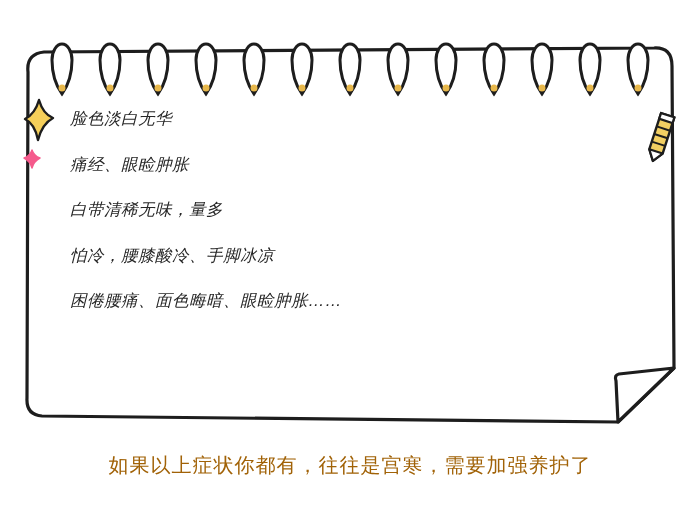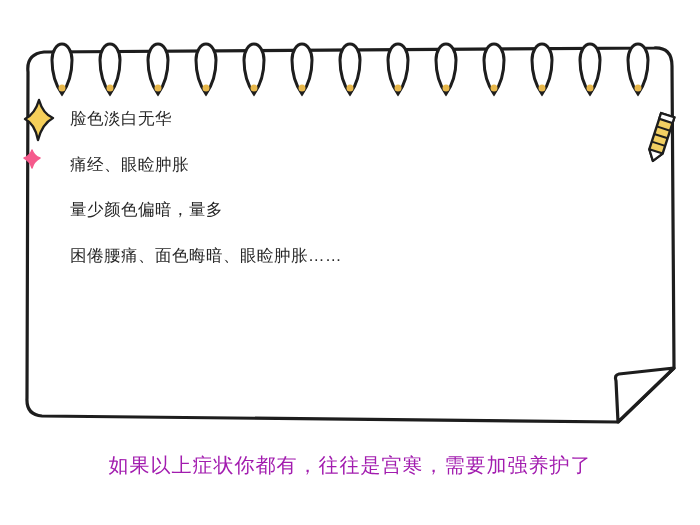--- a/index.html
+++ b/index.html
@@ -40,34 +40,35 @@
     top: 72px;
     width: 560px;
   }
   .note-line {
     font-size: 16.5px;
     color: #262626;
     letter-spacing: 0.5px;
     line-height: 1;
     margin-bottom: 29px;
     white-space: nowrap;
+    font-style: italic;
   }
   .note-line:last-child {
     margin-bottom: 4px;
   }
 
   
   #caption {
     position: absolute;
     left: 0;
     top: 452px;
     width: 700px;
     text-align: center;
     font-size: 20px;
-    color: #a21caf;
+    color: #a16207;
     letter-spacing: 1px;
     white-space: nowrap;
   }
 
   
   .deco {
     position: absolute;
   }
   #spark-yellow {
     left: 22px;
@@ -146,21 +147,22 @@
         <g transform="translate(610,0)">
             <path d="M0,22 a10,16 0 1 1 20,0 q0,20 -10,34 q-10,-14 -10,-34 z" fill="#ffffff"></path>
             <circle cx="10" cy="50" r="3.5" fill="#e8b84b" stroke="none"></circle>
           </g>
       </g>
     </svg>
 
     <div id="lines">
       <div class="note-line">脸色淡白无华</div>
       <div class="note-line">痛经、眼睑肿胀</div>
-      <div class="note-line">量少颜色偏暗，量多</div>
+      <div class="note-line">白带清稀无味，量多</div>
+      <div class="note-line">怕冷，腰膝酸冷、手脚冰凉</div>
       <div class="note-line">困倦腰痛、面色晦暗、眼睑肿胀……</div>
     </div>
   </div>
 
   <svg class="deco" id="spark-yellow" width="34" height="44" viewBox="0 0 34 44">
     <path d="M17,2 Q21,16 31,20 Q20,26 16,42 Q13,26 3,21 Q13,16 17,2 Z" fill="#f5cf5a" stroke="#1d1d1d" stroke-width="2.4" stroke-linejoin="round"></path>
   </svg>
 
   <svg class="deco" id="spark-pink" width="20" height="22" viewBox="0 0 20 22">
     <path d="M10,2 Q12,8 18,10 Q12,13 10,20 Q8,13 2,10 Q8,8 10,2 Z" fill="#f55a8c" stroke="#f55a8c" stroke-width="1.4" stroke-linejoin="round"></path>

